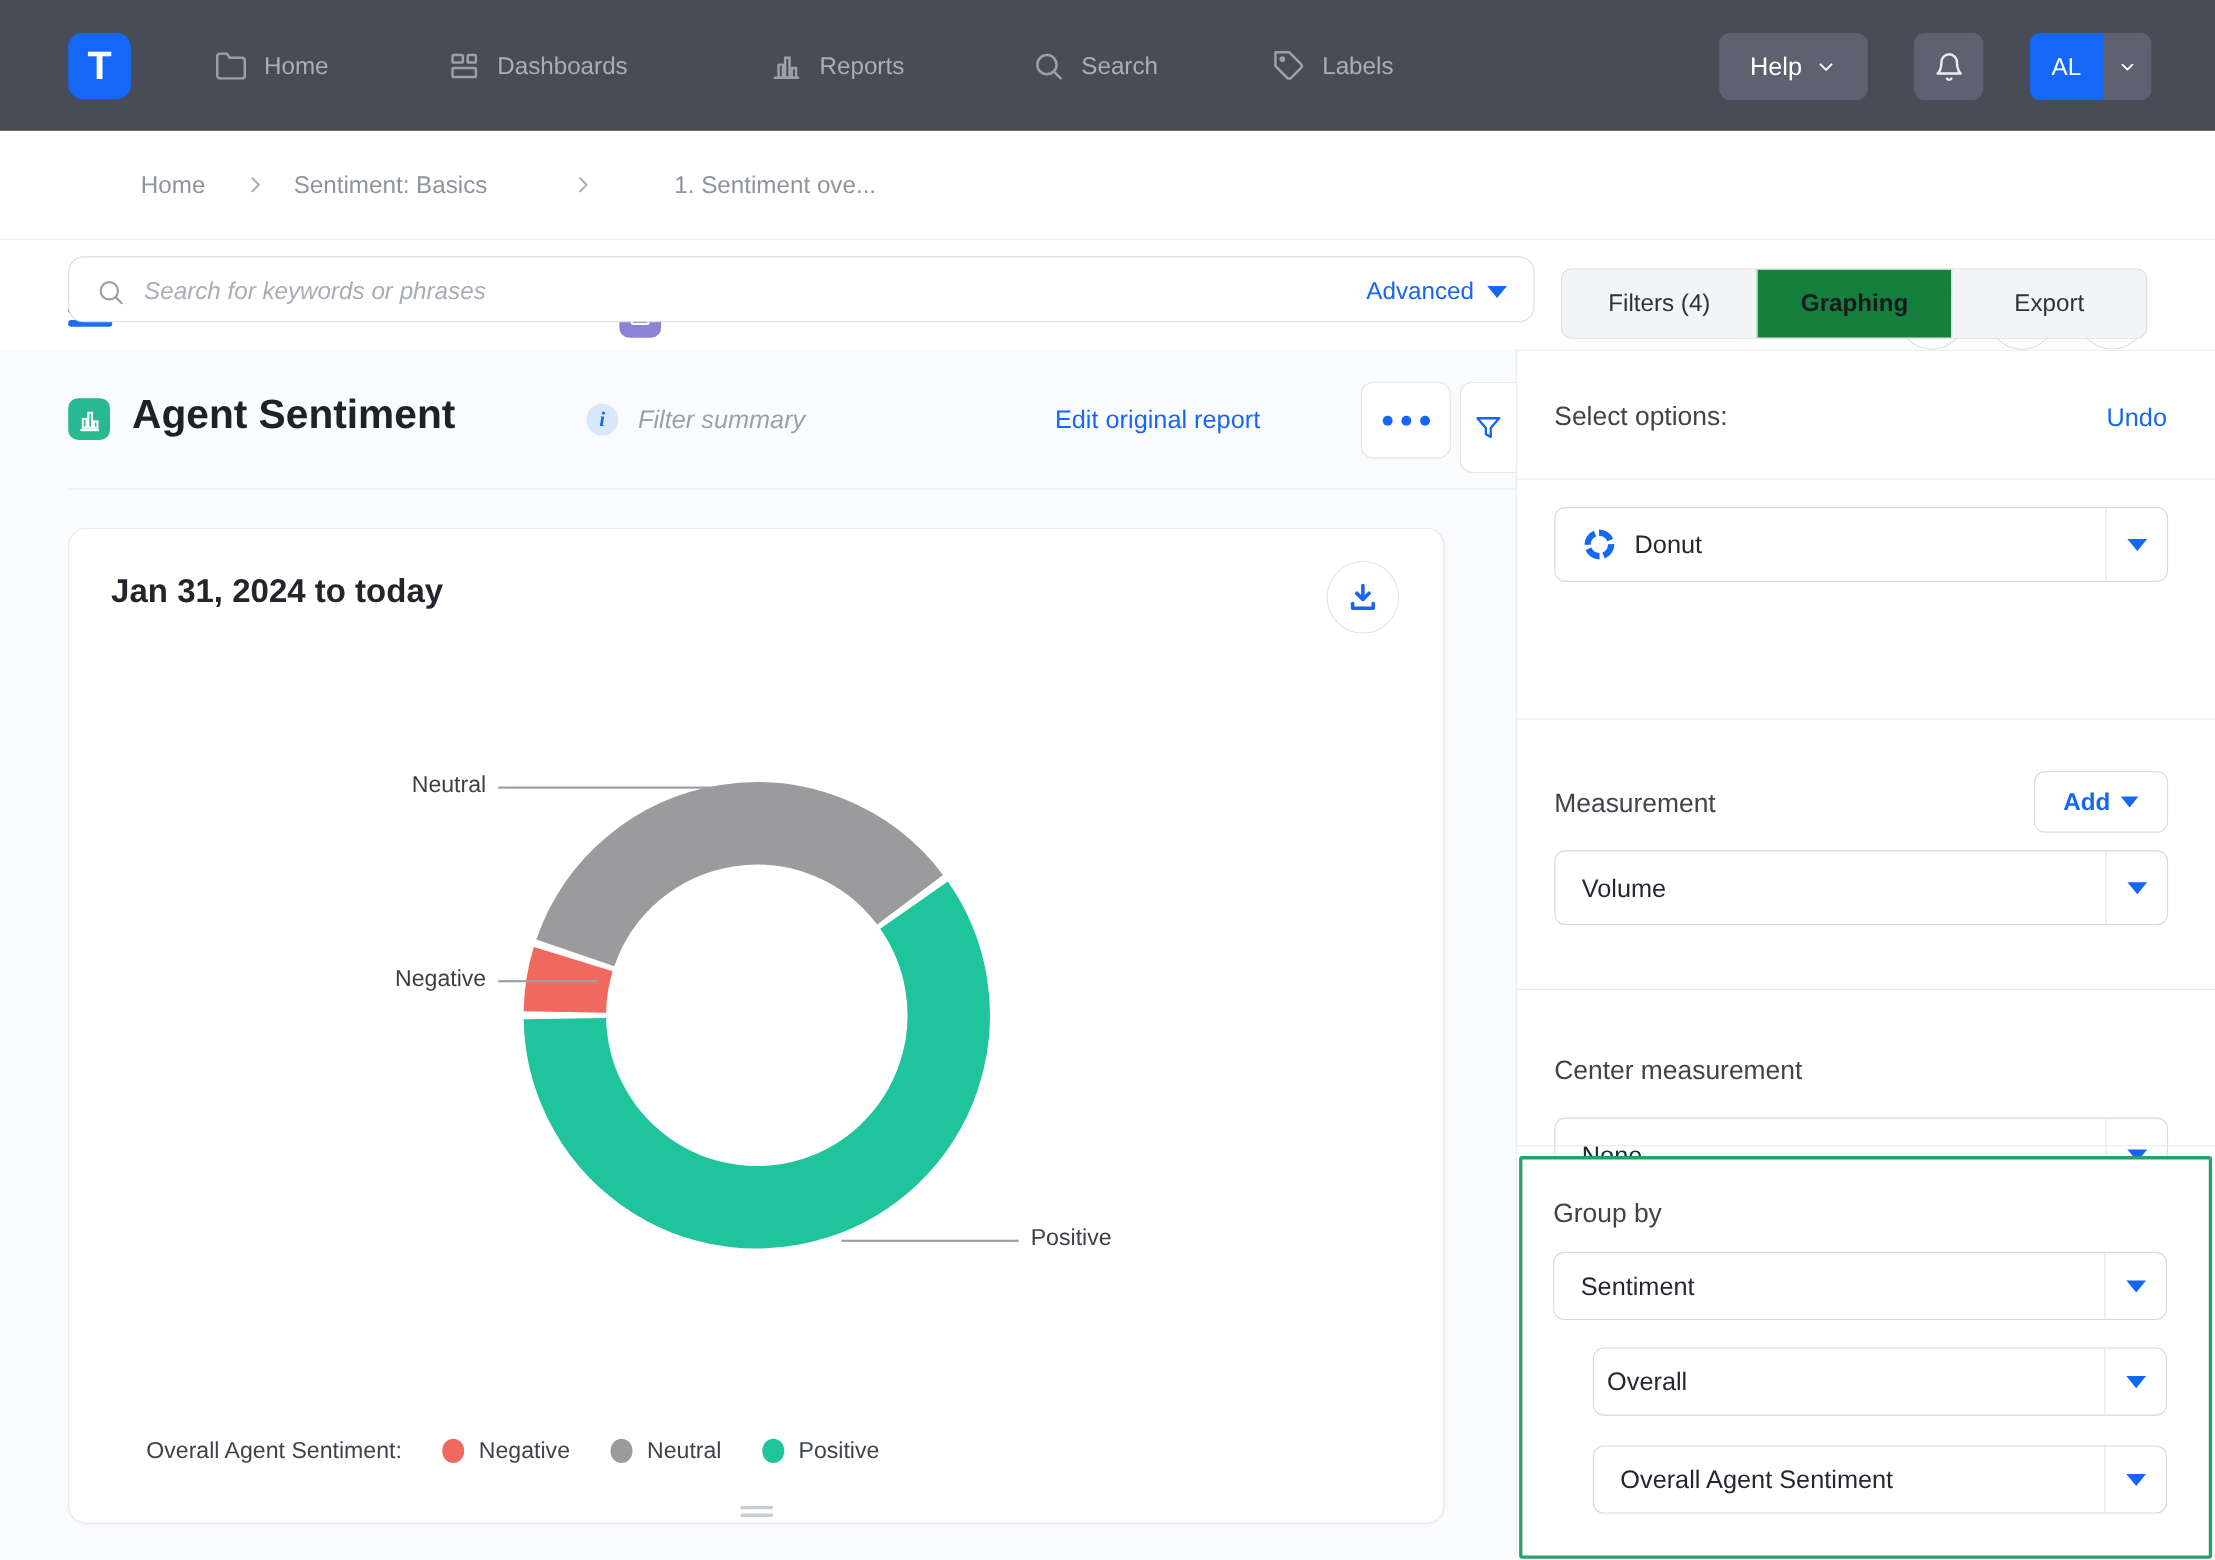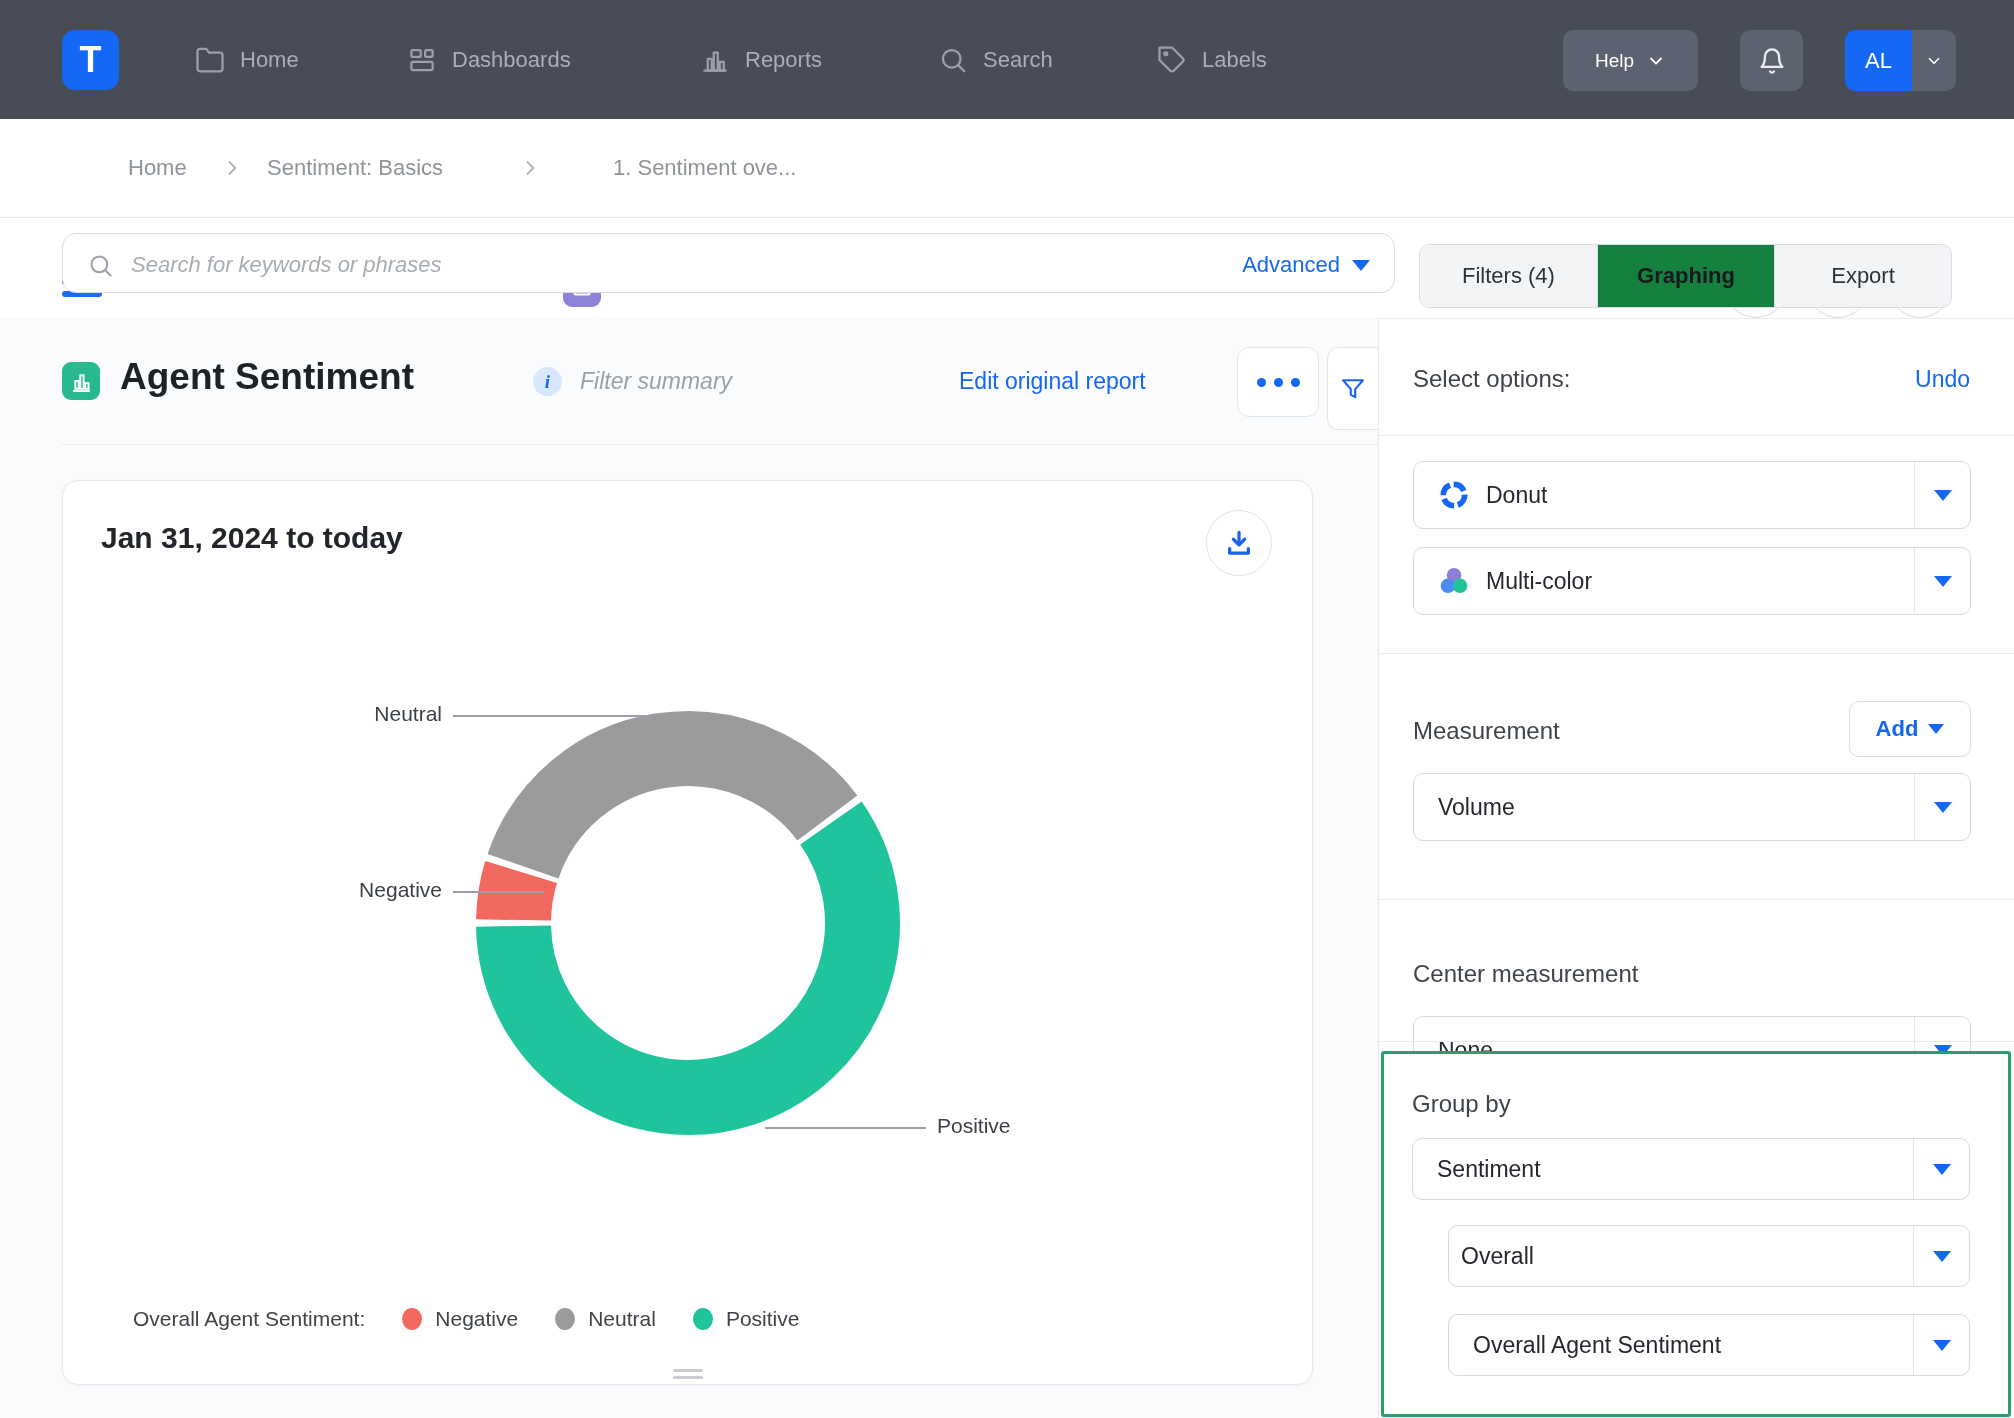--- a/index.html
+++ b/index.html
@@ -10,21 +10,21 @@
   
   .navbar{position:absolute;left:0;top:0;width:2014px;height:119px;background:#474c56;}
   .logo{position:absolute;left:62px;top:30px;width:57px;height:60px;background:#1468f5;
         border-radius:13px;color:#fff;font-size:36px;font-weight:bold;
         display:flex;align-items:center;justify-content:center;}
   .nav-item{position:absolute;top:0;height:119px;display:flex;align-items:center;gap:15px;
             color:#a9aeb7;font-size:22px;cursor:pointer;}
   .nav-item svg{stroke:#9ba0a9;fill:none;stroke-width:1.8;stroke-linecap:round;stroke-linejoin:round;}
   .pill-btn{position:absolute;top:30px;height:61px;background:#5c6270;border-radius:10px;
             display:flex;align-items:center;justify-content:center;color:#fff;}
-  .help-btn{left:1563px;width:135px;gap:12px;font-size:19px;}
+  .help-btn{left:1563px;width:135px;gap:12px;font-size:23px;}
   .bell-btn{left:1740px;width:63px;}
   .avatar{position:absolute;left:1845px;top:30px;width:111px;height:61px;border-radius:10px;
           overflow:hidden;display:flex;}
   .avatar-main{width:67px;background:#1468f5;color:#fff;font-size:22px;display:flex;
                align-items:center;justify-content:center;}
   .avatar-caret{width:44px;background:#5c6270;display:flex;align-items:center;justify-content:center;}
   .chev{stroke:#fff;fill:none;stroke-width:2.2;stroke-linecap:round;stroke-linejoin:round;}
 
   
   .crumbrow{position:absolute;left:0;top:119px;width:2014px;height:99px;background:#fff;
@@ -334,31 +334,20 @@
     <div class="dd" style="left:34px;top:142px;width:558px;height:68px;">
       <svg width="32" height="32" viewBox="0 0 30 30" style="fill:none;stroke:#1468f5;stroke-width:5.4;">
         <circle cx="15" cy="15" r="10" stroke-dasharray="12 3.5"></circle>
         </svg>
       <span class="dd-label">Donut</span>
       <span class="dd-arrow">
           <span class="tri"></span>
         </span>
     </div>
 
-    <div class="dd" style="left:34px;top:228px;width:558px;height:68px;">
-      <svg width="32" height="32" viewBox="0 0 30 30">
-        <circle cx="15" cy="9.5" r="6.8" fill="#8d7fd8"></circle>
-        <circle cx="9.3" cy="19.5" r="6.8" fill="#4b8bf4"></circle>
-        <circle cx="20.7" cy="19.5" r="6.8" fill="#1fc49a"></circle>
-        </svg>
-      <span class="dd-label">Multi-color</span>
-      <span class="dd-arrow">
-          <span class="tri"></span>
-        </span>
-    </div>
 
     <div class="pdivider" style="top:334px;"></div>
     <div class="section-label" style="top:398px;">Measurement</div>
     <div class="add-btn">
       <span>Add</span>
       <span class="tri"></span>
     </div>
     <div class="dd" style="left:34px;top:454px;width:558px;height:68px;">
       <span class="dd-label">Volume</span>
       <span class="dd-arrow">

